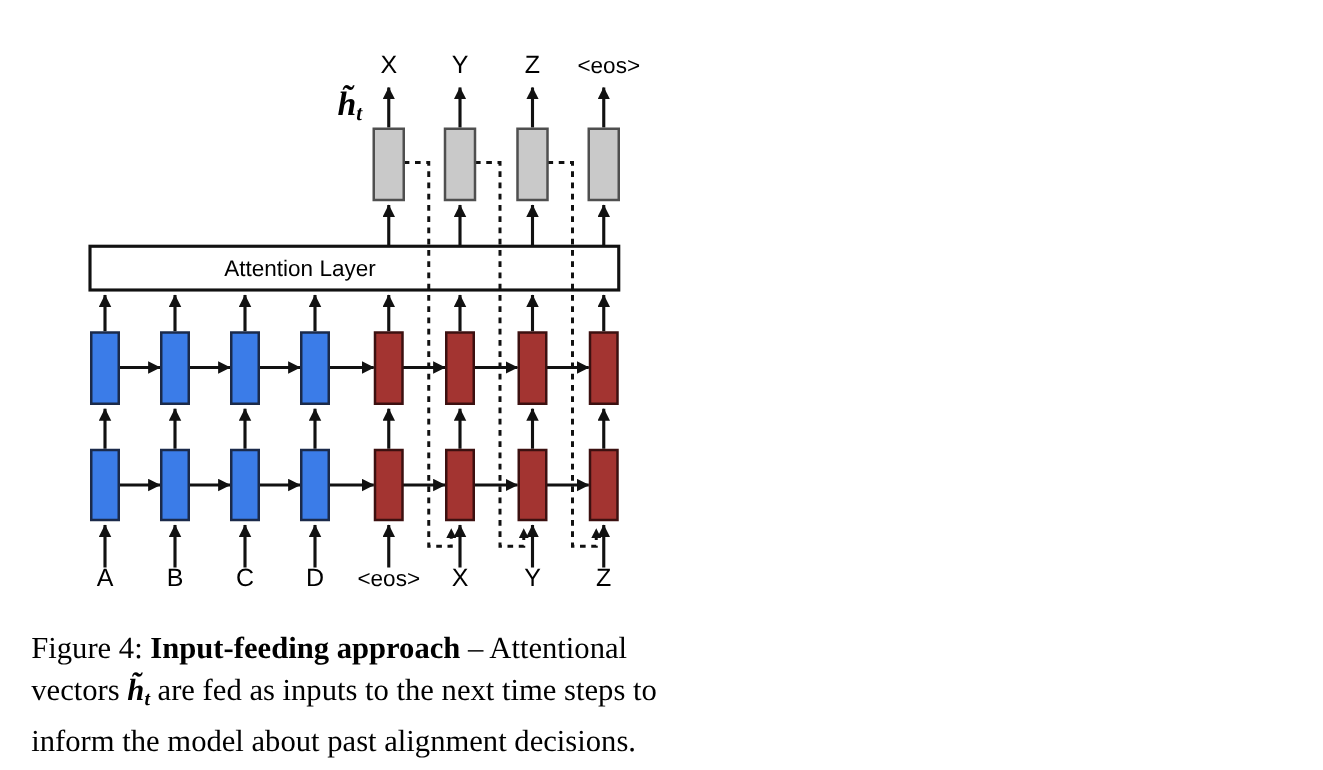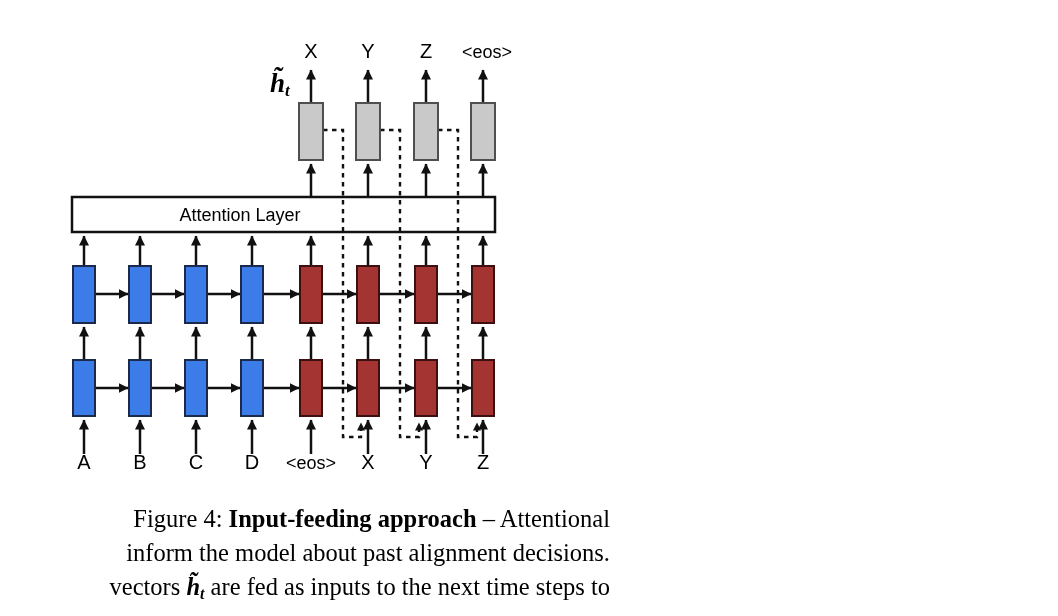--- a/index.html
+++ b/index.html
@@ -19,21 +19,21 @@
   
   .dlabel { font-family:"Liberation Sans", sans-serif; font-size:20px; fill:#000; text-anchor:middle; }
   .dlabel-eos { font-size:18px; }
   .attn-label { font-family:"Liberation Sans", sans-serif; font-size:18px; fill:#000; text-anchor:middle; }
   .htilde { font-family:"Liberation Serif", serif; font-style:italic; font-weight:bold; font-size:27px; fill:#000; }
   .htilde-sub { font-size:17px; }
 
   
   .caption { position:absolute; left:25px; top:502px; width:585px;
              font-family:"Liberation Serif", serif; font-size:24.5px; line-height:34px; color:#000; }
-  .caption .line { white-space:nowrap;text-align:right; }
+  .caption .line { white-space:nowrap; }
   .cap-bold { font-weight:bold; }
   .cap-math { font-style:italic; font-weight:bold; }
   .cap-sub { font-style:italic; font-weight:bold; font-size:0.65em; vertical-align:-0.25em; }
 </style>
 </head>
 <body>
 
 <div class="figure-wrap">
 
   <svg class="diagram" width="560" height="495" viewBox="0 0 560 495">
@@ -143,17 +143,17 @@
     <text class="dlabel" x="196" y="469">C</text>
     <text class="dlabel" x="252" y="469">D</text>
     <text class="dlabel dlabel-eos" x="311" y="469">&lt;eos&gt;</text>
     <text class="dlabel" x="368" y="469">X</text>
     <text class="dlabel" x="426" y="469">Y</text>
     <text class="dlabel" x="483" y="469">Z</text>
   </svg>
 
   <div class="caption">
     <div class="line"><span>Figure 4: </span><span class="cap-bold">Input-feeding approach</span><span> – Attentional</span></div>
+    <div class="line"><span>vectors </span><span class="cap-math">h̃</span><span class="cap-sub">t</span><span> are fed as inputs to the next time steps to</span></div>
     <div class="line"><span>inform the model about past alignment decisions.</span></div>
-    <div class="line"><span>vectors </span><span class="cap-math">h̃</span><span class="cap-sub">t</span><span> are fed as inputs to the next time steps to</span></div>
   </div>
 
 </div>
 
 </body></html>

